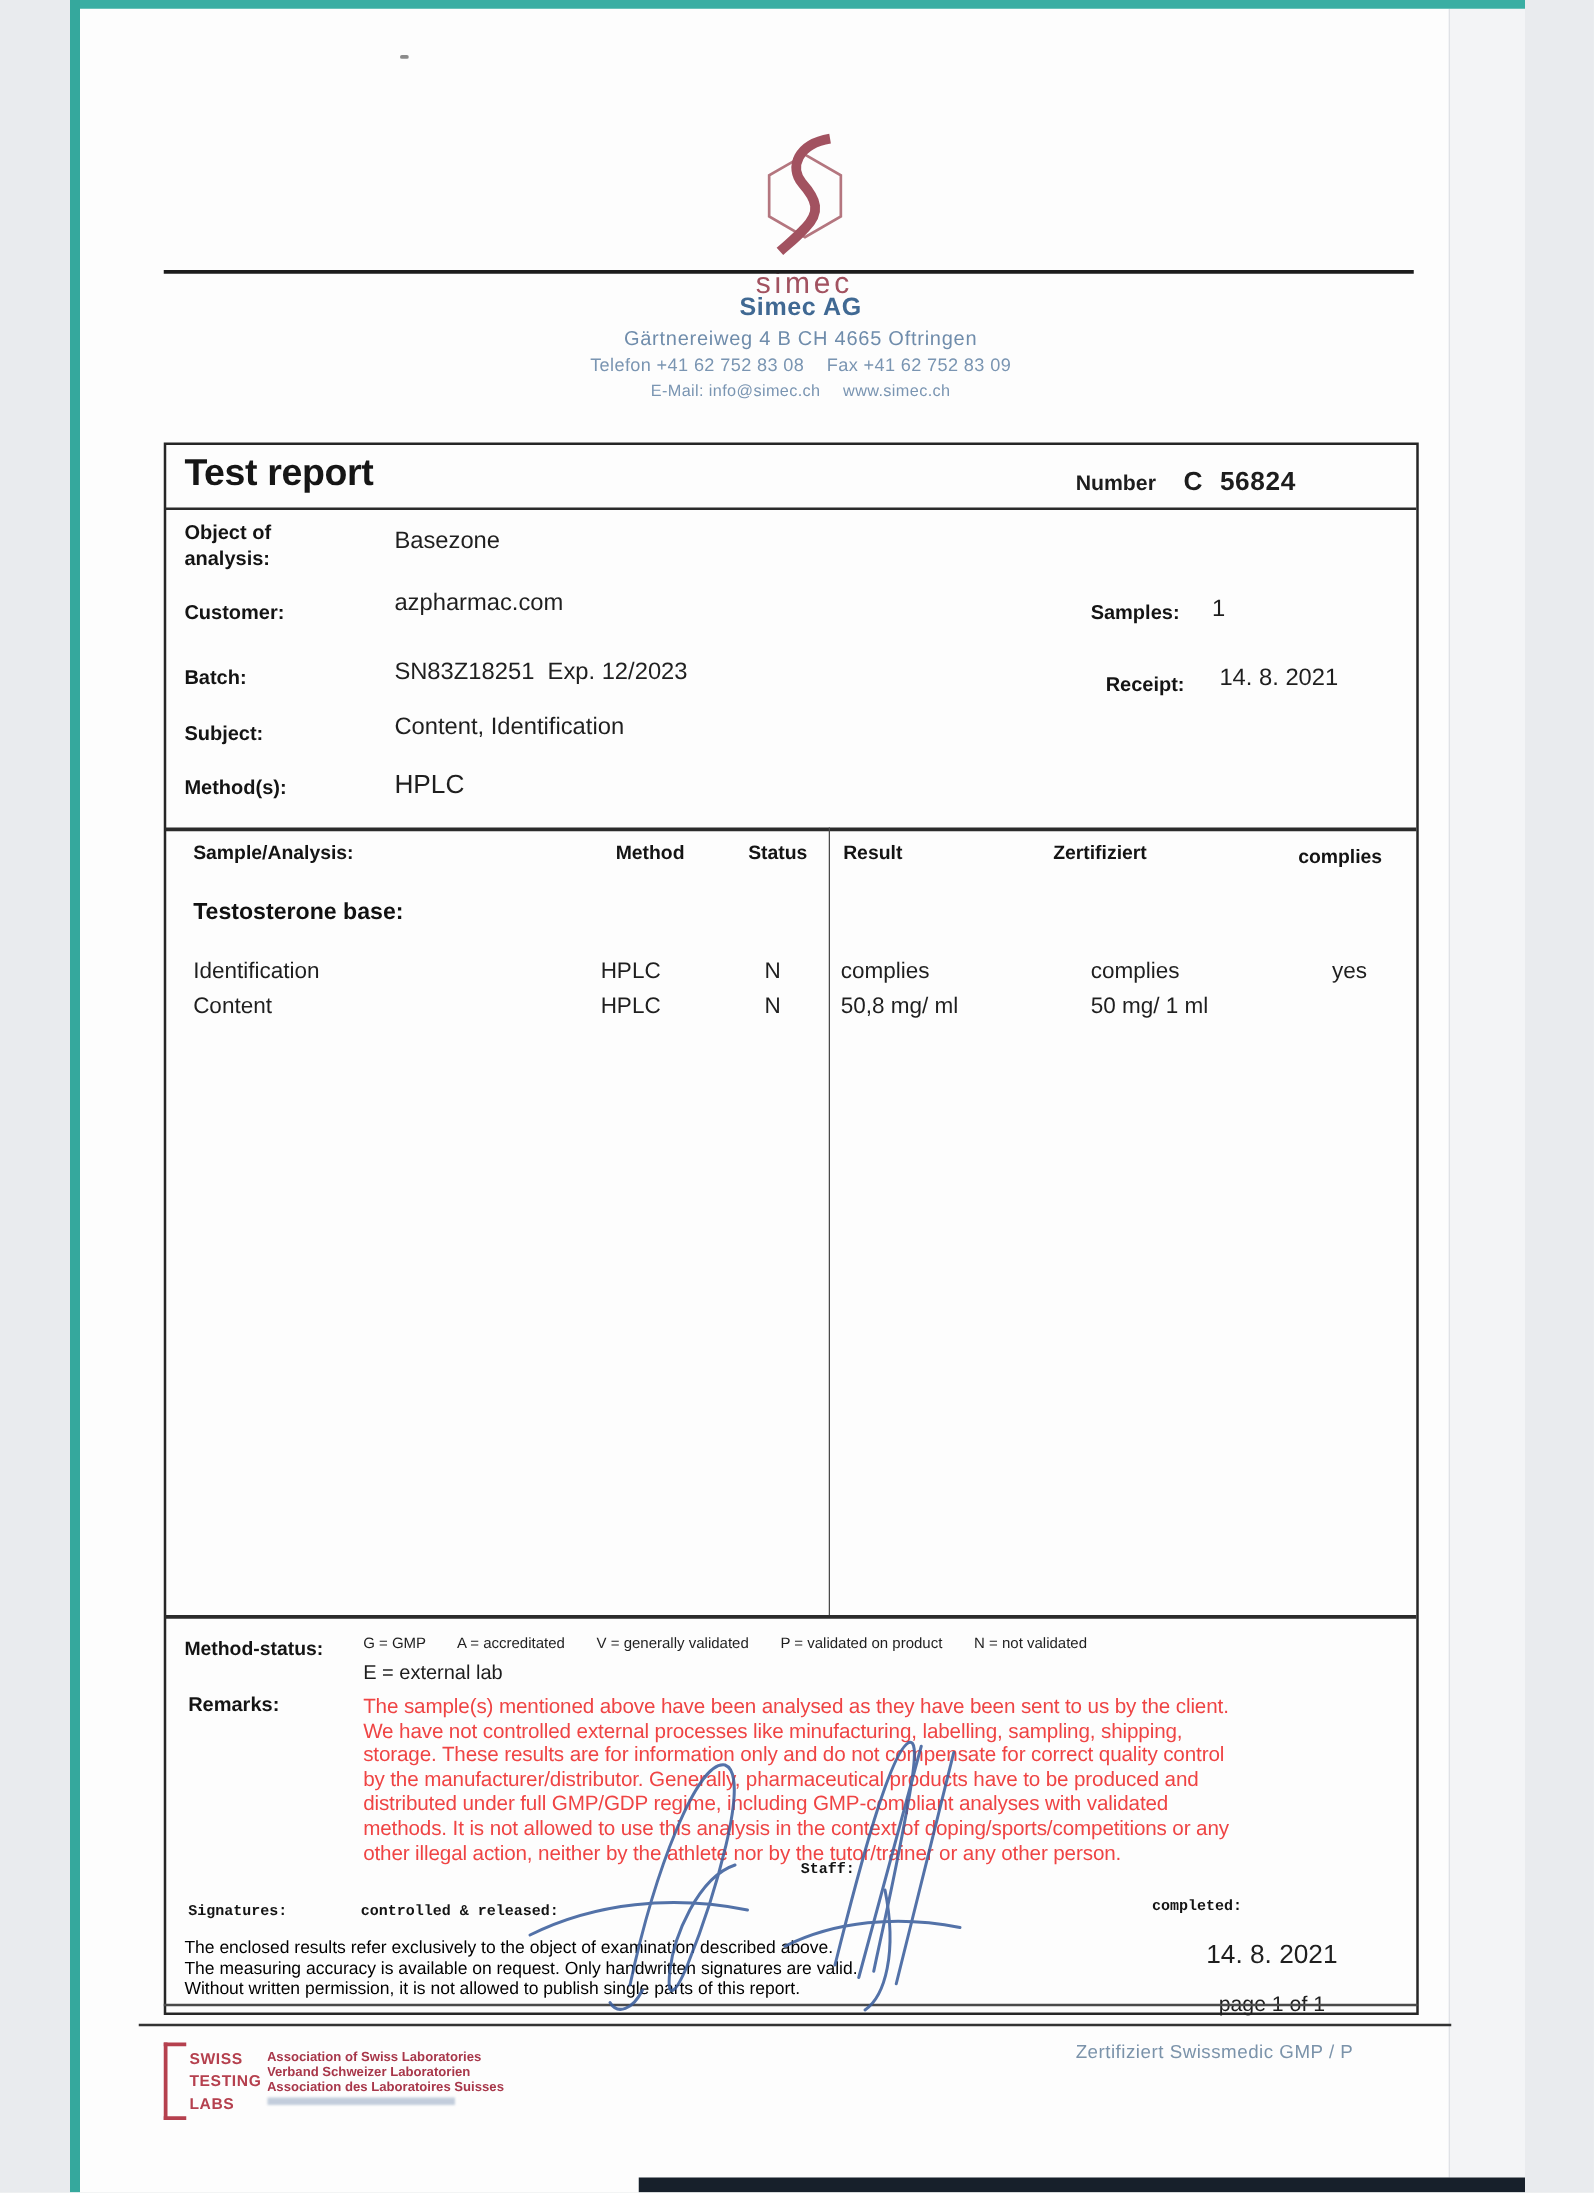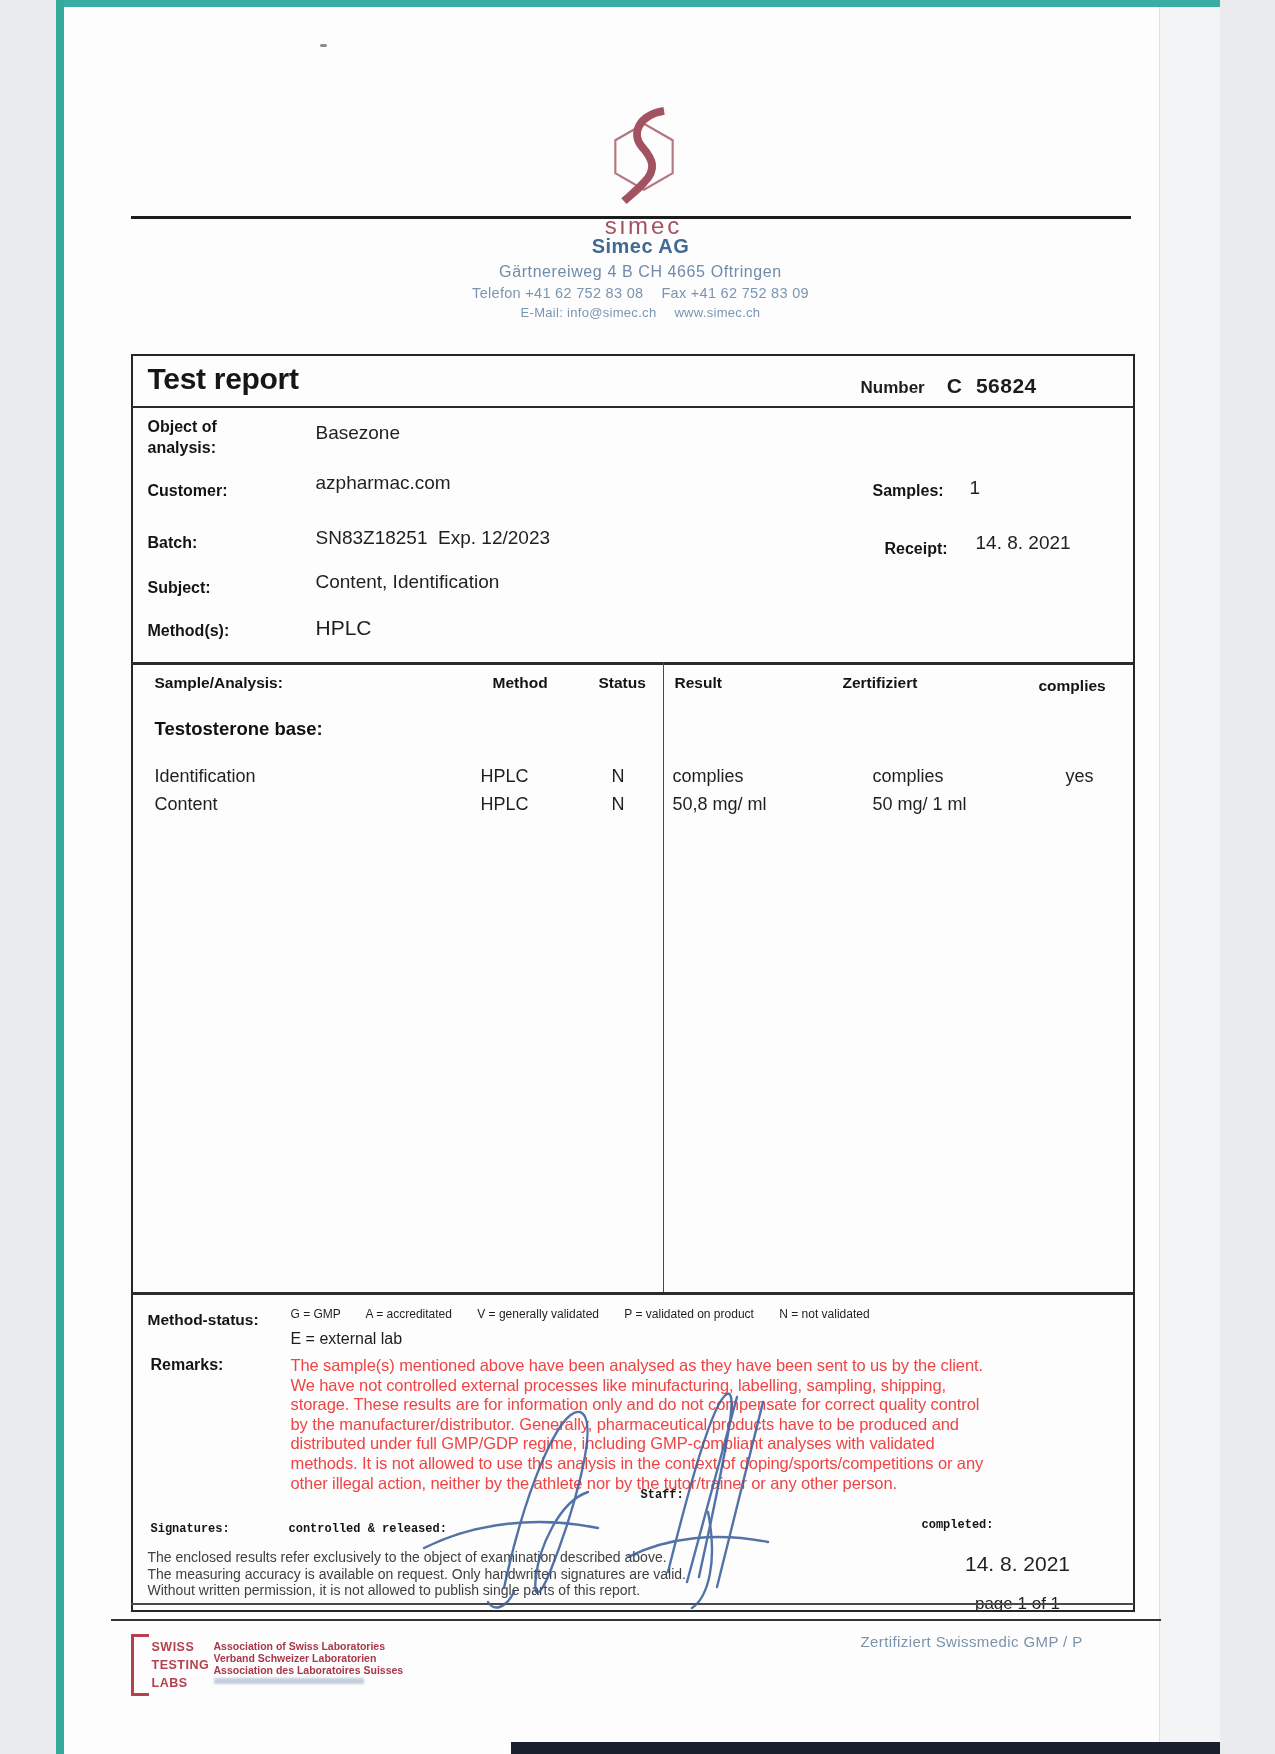--- a/index.html
+++ b/index.html
@@ -43,21 +43,21 @@
   .tbl-vline{left:530px;top:306px;width:1.5px;height:630px;background:#4a4a4a;}
   .th{font-size:15.5px;font-weight:bold;color:#141414;}
   .td{font-size:18px;color:#1f1f1f;}
   .group{font-size:18.5px;font-weight:bold;color:#111;}
   
   .ms-tokens{left:158px;top:951px;width:830px;font-size:12px;color:#1f1f1f;}
   .ms-tokens span{margin-right:22px;white-space:nowrap;}
   .remark-lines{left:158px;top:1000px;width:810px;font-size:16.5px;line-height:19.6px;color:#ef4444;letter-spacing:-0.1px;}
   
   .sig-bold{font-size:12px;font-weight:bold;color:#141414;font-family:Liberation Mono, monospace;}
-  .disclaimer{left:15px;top:1193px;font-size:14px;line-height:16.5px;color:#404040;}
+  .disclaimer{left:15px;top:1193px;font-size:14px;line-height:16.5px;color:#000000;}
   .completed-date{left:770px;top:1196px;width:230px;text-align:center;font-size:21px;color:#1f1f1f;}
   .page-info{left:770px;top:1238px;width:230px;text-align:center;font-size:17px;color:#1f1f1f;}
   .sig-svg{left:300px;top:1370px;width:520px;height:250px;}
   
   .footer-rule{left:55px;top:1619px;width:1050px;height:2px;background:#333;}
   .bracket{left:75px;top:1634px;width:15px;height:56px;border-left:3px solid #b5404e;border-top:3px solid #b5404e;border-bottom:3px solid #b5404e;}
   .swiss-lines{left:96px;top:1638px;font-size:12.5px;font-weight:bold;color:#b5404e;line-height:18px;letter-spacing:0.5px;}
   .assoc-lines{left:158px;top:1640px;width:260px;height:44px;overflow:hidden;font-size:10.5px;font-weight:bold;color:#a8374a;line-height:12px;}
   .assoc-smudge{left:158px;top:1678px;width:150px;height:6px;background:#7d95b5;opacity:0.45;filter:blur(1px);}
   .cert{left:805px;top:1633px;font-size:15px;color:#7b93aa;letter-spacing:0.4px;}

